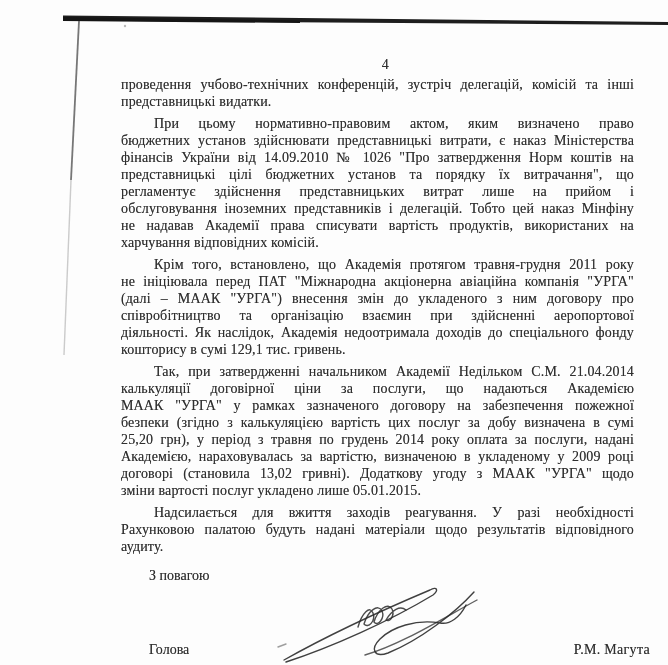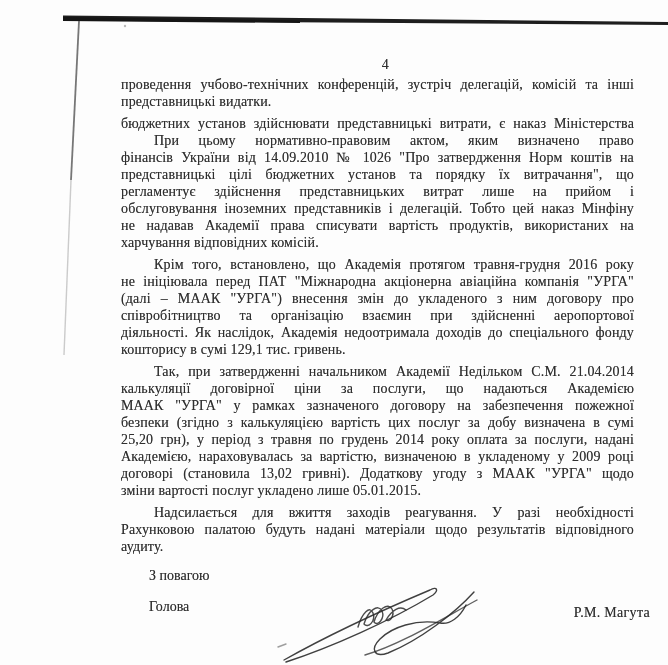--- a/index.html
+++ b/index.html
@@ -63,21 +63,21 @@
   .closing {
     margin-top: 12px;
     padding-left: 28px;
     height: 17px;
     line-height: 17px;
   }
   .sig-row {
     margin-top: 14px;
     display: flex;
     justify-content: space-between;
-    align-items: flex-start;
+    align-items: flex-end;
     height: 60px;
   }
   .sig-title {
     padding-left: 28px;
     height: 17px;
     line-height: 17px;
   }
   .sig-name {
     margin-top: 6px;
     height: 17px;
@@ -120,31 +120,31 @@
 
 <div id="content">
   <div class="page-number">4</div>
 
   <div>
       <div class="para">
         <div class="line">проведення учбово-технічних конференцій, зустріч делегацій, комісій та інші</div>
         <div class="line last">представницькі видатки.</div>
       </div>
       <div class="para">
+        <div class="line indent">При цьому нормативно-правовим актом, яким визначено право</div>
         <div class="line">бюджетних установ здійснювати представницькі витрати, є наказ Міністерства</div>
-        <div class="line indent">При цьому нормативно-правовим актом, яким визначено право</div>
         <div class="line">фінансів України від 14.09.2010 № 1026 "Про затвердження Норм коштів на</div>
         <div class="line">представницькі цілі бюджетних установ та порядку їх витрачання", що</div>
         <div class="line">регламентує здійснення представницьких витрат лише на прийом і</div>
         <div class="line">обслуговування іноземних представників і делегацій. Тобто цей наказ Мінфіну</div>
         <div class="line">не надавав Академії права списувати вартість продуктів, використаних на</div>
         <div class="line last">харчування відповідних комісій.</div>
       </div>
       <div class="para">
-        <div class="line indent">Крім того, встановлено, що Академія протягом травня-грудня 2016 року</div>
+        <div class="line indent">Крім того, встановлено, що Академія протягом травня-грудня 2011 року</div>
         <div class="line">не ініціювала перед ПАТ "Міжнародна акціонерна авіаційна компанія "УРГА"</div>
         <div class="line">(далі – МААК "УРГА") внесення змін до укладеного з ним договору про</div>
         <div class="line">співробітництво та організацію взаємин при здійсненні аеропортової</div>
         <div class="line">діяльності. Як наслідок, Академія недоотримала доходів до спеціального фонду</div>
         <div class="line last">кошторису в сумі 129,1 тис. гривень.</div>
       </div>
       <div class="para">
         <div class="line indent">Так, при затвердженні начальником Академії Недільком С.М. 21.04.2014</div>
         <div class="line">калькуляції договірної ціни за послуги, що надаються Академією</div>
         <div class="line">МААК "УРГА" у рамках зазначеного договору на забезпечення пожежної</div>

